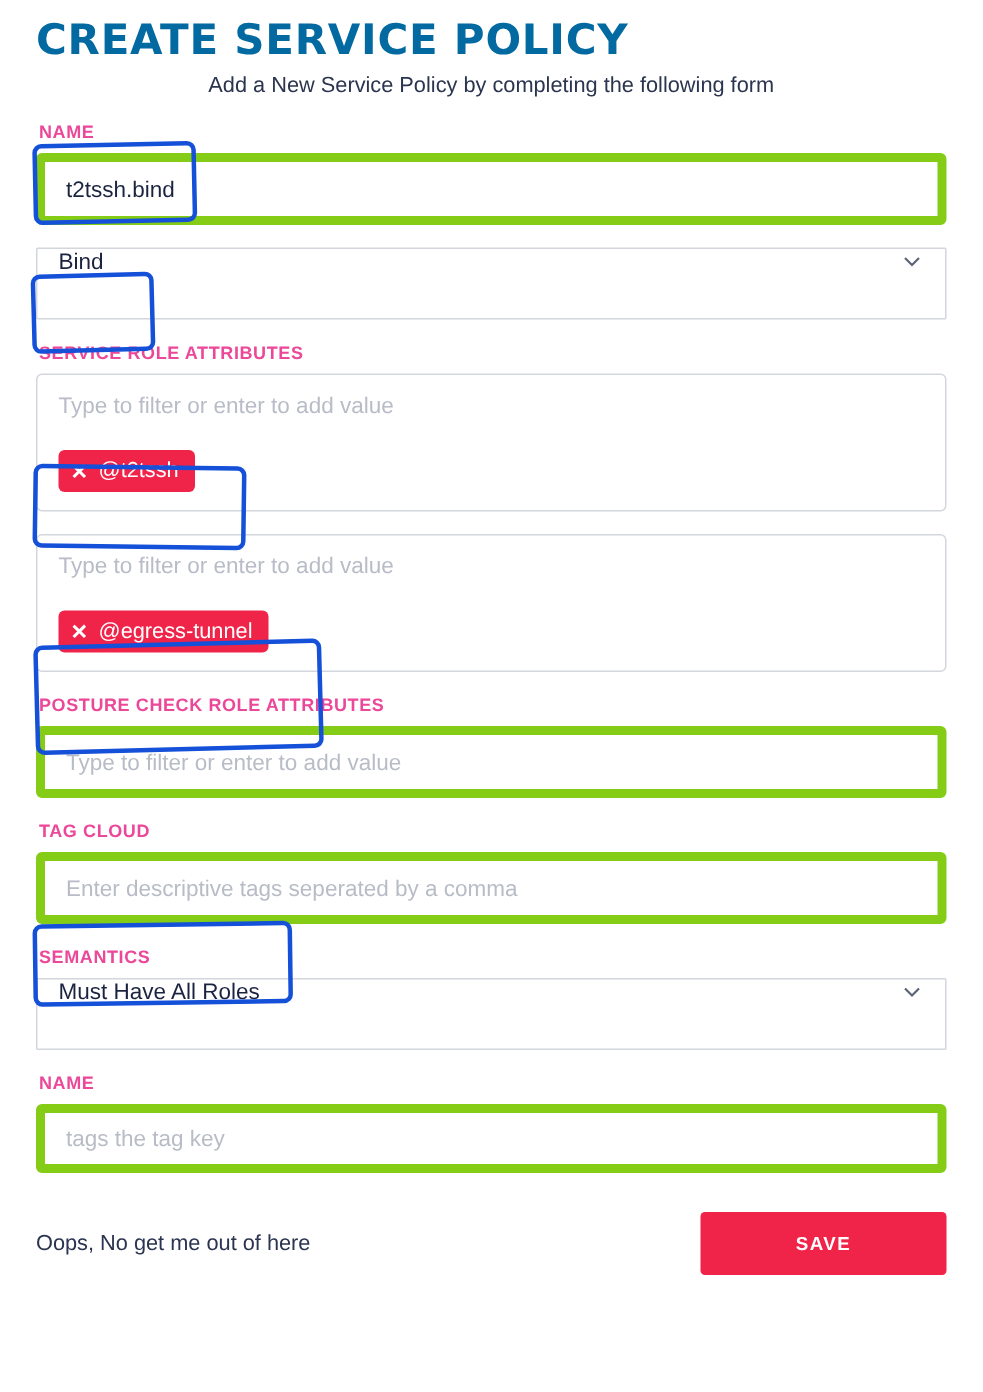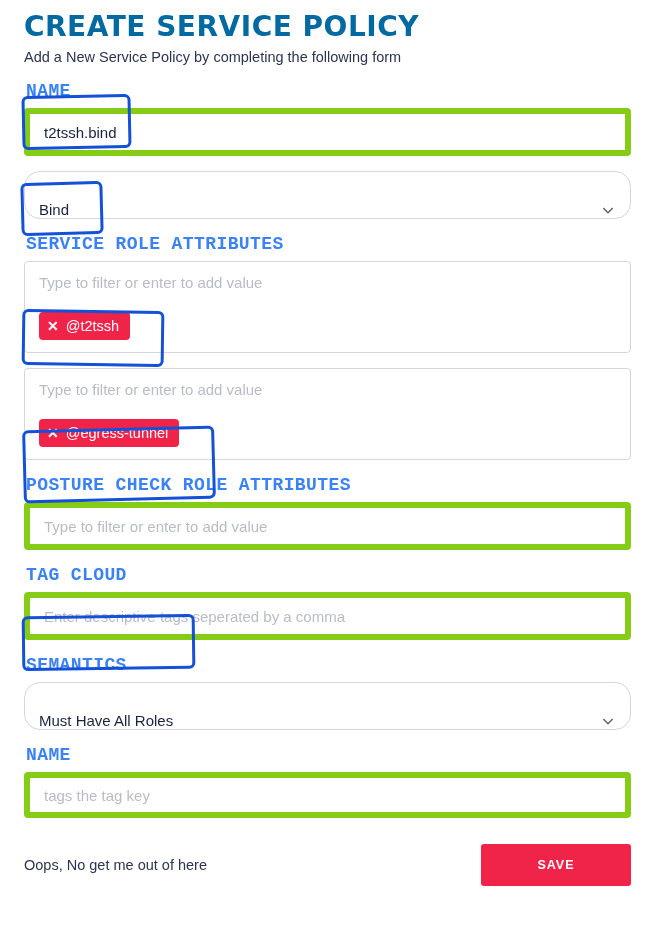--- a/index.html
+++ b/index.html
@@ -27,29 +27,29 @@
     letter-spacing: 0.5px;
     color: #0369a1;
     margin: 0 0 6px 0;
     font-family: "DejaVu Sans", sans-serif;
     text-transform: uppercase;
   }
   .subtitle {
     font-size: 14.5px;
     color: #2b3550;
     margin: 0 0 16px 0;
+    text-align: center;
   }
   .field-label {
-    font-size: 18px;
+    font-size: 12px;
     font-weight: bold;
     letter-spacing: 0.4px;
-    color: #3b82f6;
+    color: #ec4899;
     margin: 0 0 7px 2px;
     text-transform: uppercase;
-    font-family: Liberation Mono, monospace;
   }
   .field-block {
     margin-bottom: 15px;
   }
   .input-box {
     box-sizing: border-box;
     width: 100%;
     height: 48px;
     border: 6px solid #84cc16;
     border-radius: 4px;
@@ -62,24 +62,24 @@
     text-align: center;
   }
   .input-box.placeholder-text {
     color: #b8bcc6;
   }
   .select-box {
     box-sizing: border-box;
     width: 100%;
     height: 48px;
     border: 1px solid #d4d6dd;
-    border-radius: 16px;
-    background: #ffffff;
-    display: flex;
-    align-items: flex-end;
+    border-radius: 1px;
+    background: #ffffff;
+    display: flex;
+    align-items: flex-start;
     justify-content: space-between;
     padding: 0 14px;
     font-size: 15px;
     color: #1a2340;
   }
   .chev {
     width: 16px;
     height: 16px;
     flex: 0 0 auto;
     color: #5b6478;
@@ -143,21 +143,21 @@
   .cancel-link {
     font-size: 14.5px;
     color: #2b3550;
     cursor: pointer;
   }
   .save-btn {
     background: #f02349;
     color: #ffffff;
     border: none;
     border-radius: 3px;
-    width: 150px;
+    width: 164px;
     height: 42px;
     font-size: 12.5px;
     font-weight: bold;
     letter-spacing: 1px;
     font-family: "Liberation Sans", sans-serif;
     cursor: pointer;
   }
   
   .annot {
     position: absolute;

